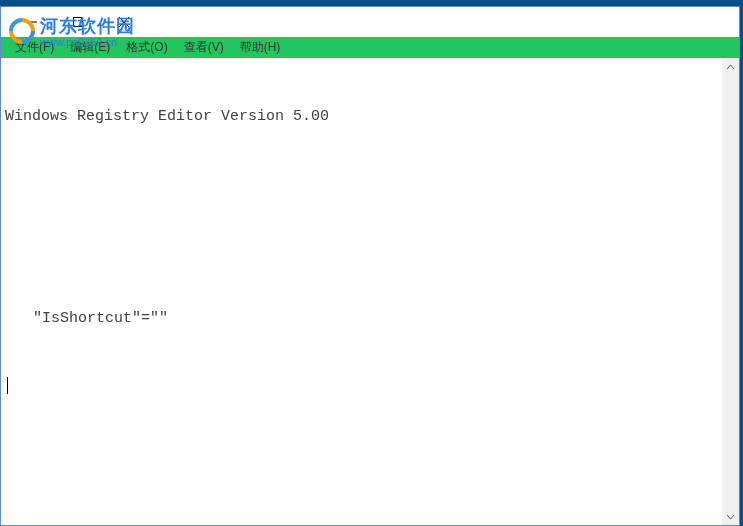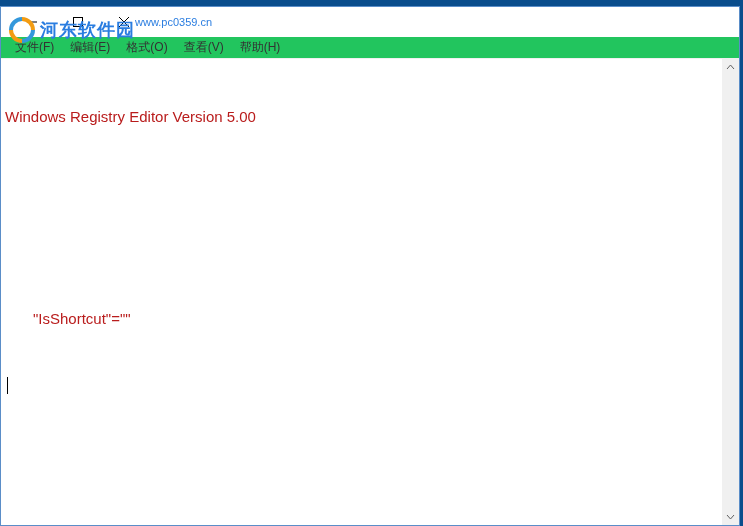--- a/index.html
+++ b/index.html
@@ -77,24 +77,24 @@
       cursor: pointer;
     }
     .editor-area {
       flex: 1;
       display: flex;
       position: relative;
     }
     .editor {
       flex: 1;
       padding: 2px 4px;
-      font-family: Liberation Sans, sans-serif;
+      font-family: Liberation Mono, monospace;
       font-size: 15px;
       line-height: 1.5;
-      color: #b91c1c;
+      color: #404040;
       white-space: pre;
       overflow: hidden;
     }
     .editor-line {
       min-height: 22px;
     }
     .indent {
       padding-left: 28px;
     }
     .cursor {
@@ -139,21 +139,21 @@
       width: 32px;
       height: 32px;
       position: relative;
     }
     .wm-circle svg {
       width: 100%;
       height: 100%;
     }
     .wm-text {
       display: flex;
-      flex-direction: row;
+      flex-direction: column;
     }
     .wm-cn {
       font-size: 18px;
       font-weight: bold;
       color: #2a7de0;
       letter-spacing: 1px;
     }
     .wm-url {
       font-size: 11px;
       color: #2a7de0;

